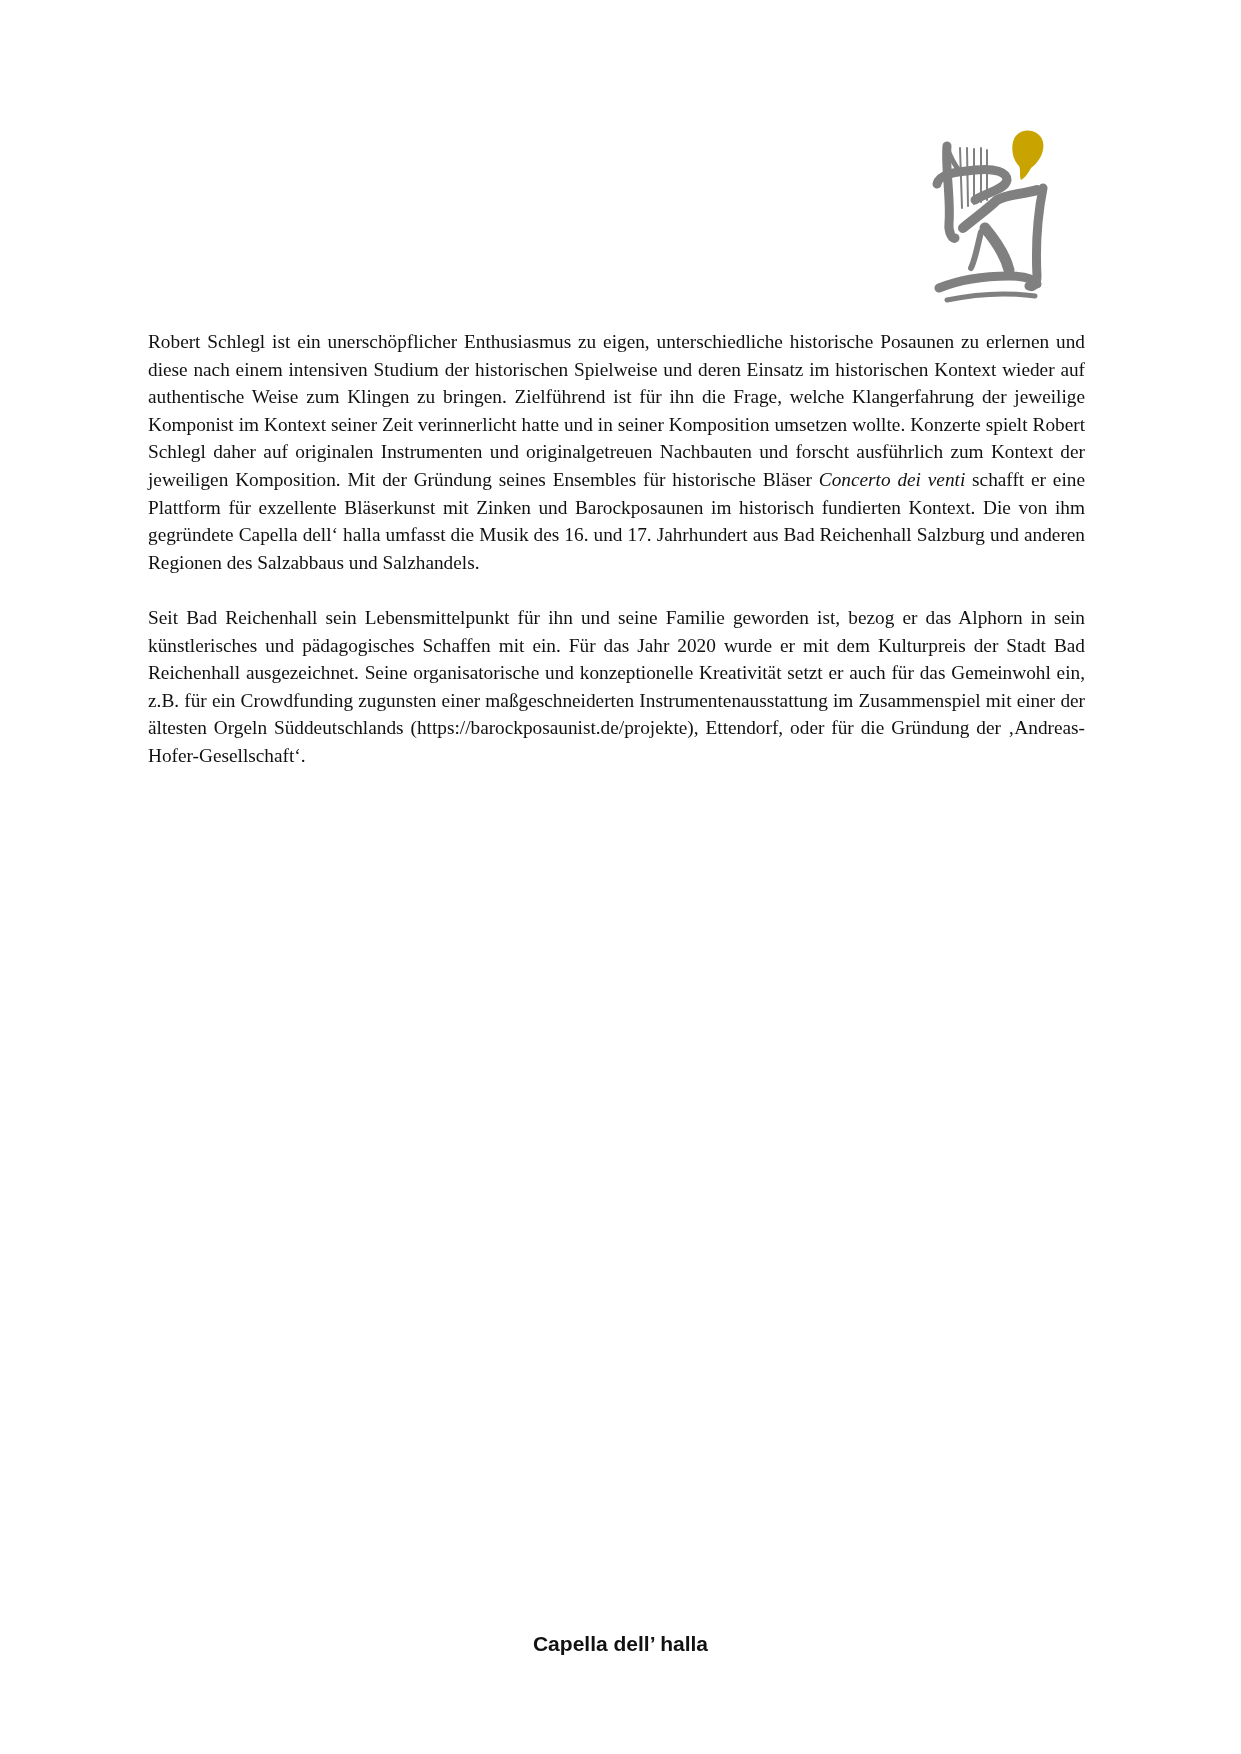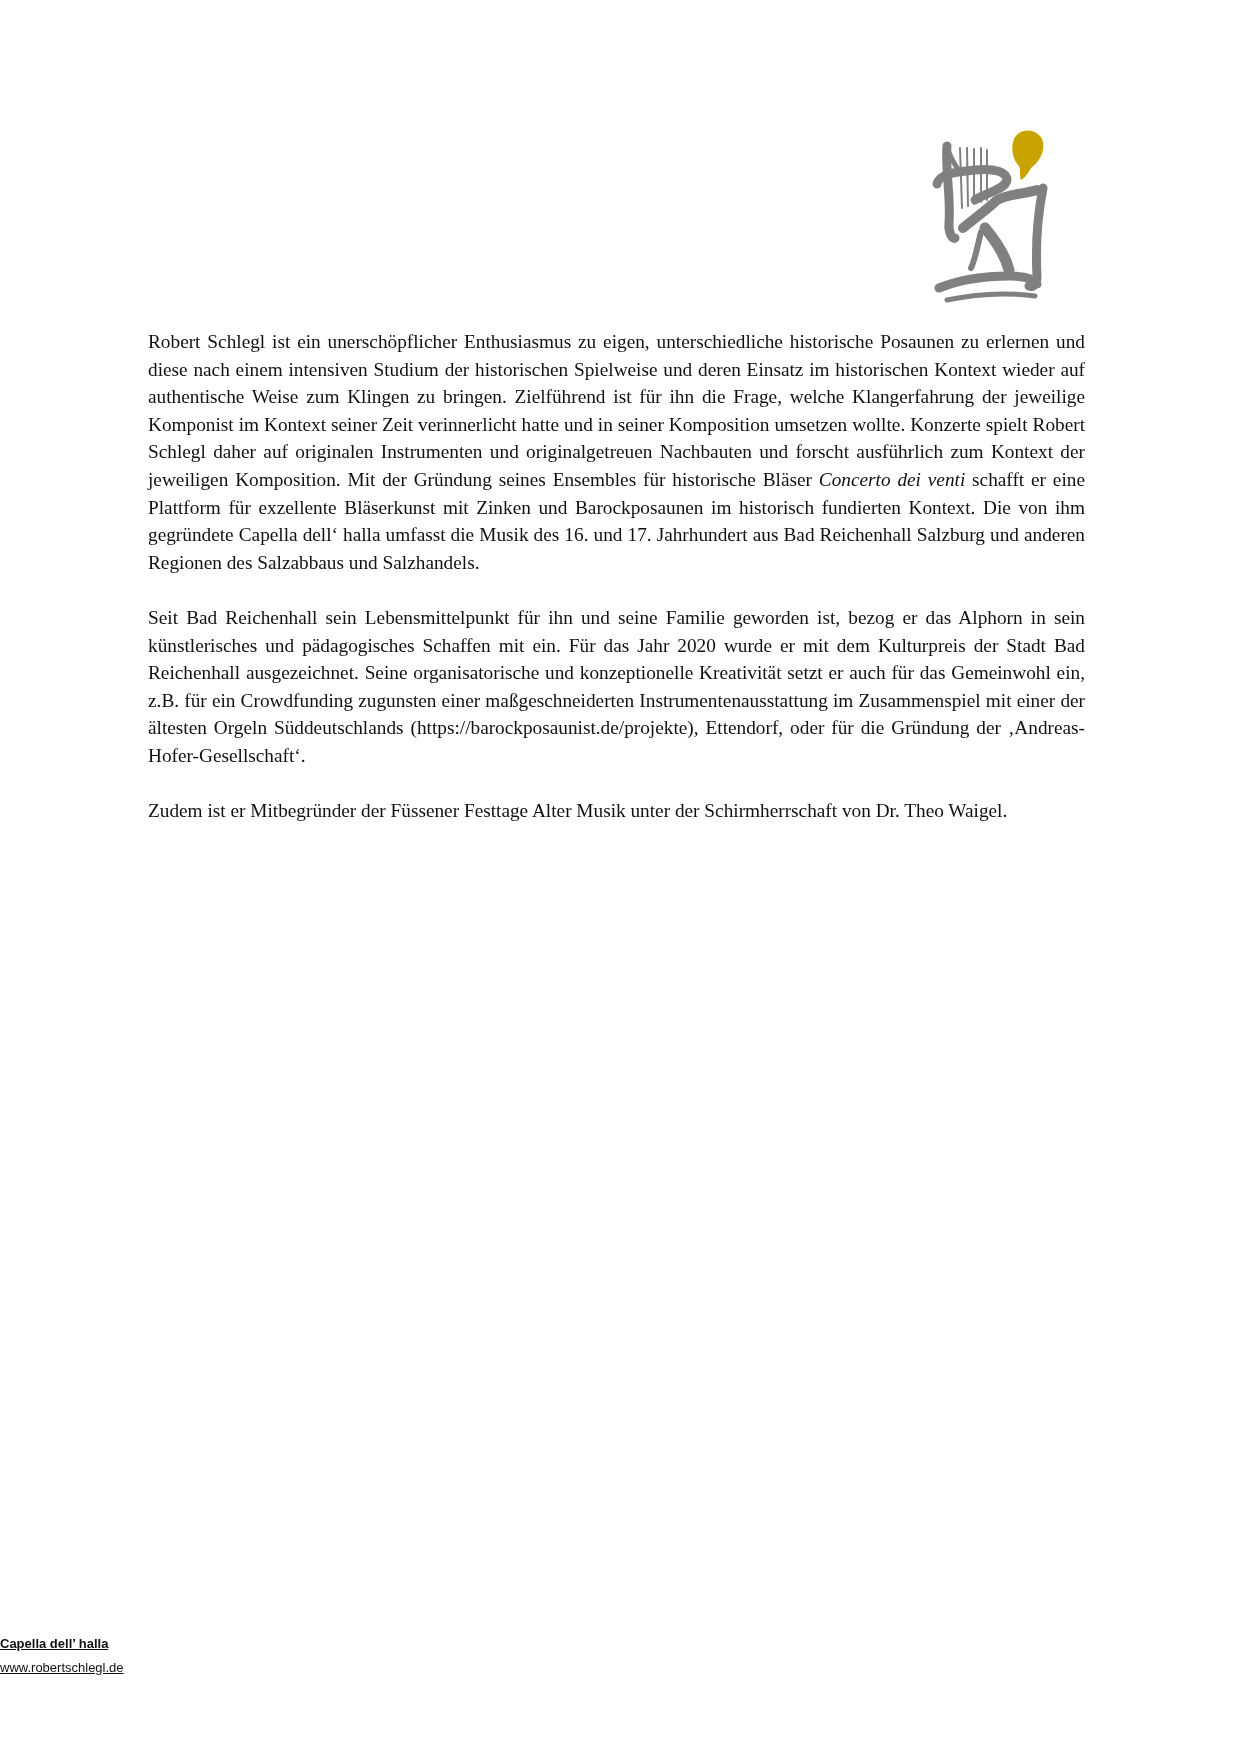--- a/index.html
+++ b/index.html
@@ -3,22 +3,22 @@
 <meta charset="utf-8">
 <style>
   html, body { margin: 0; padding: 0; background: #ffffff; }
   body { width: 1241px; height: 1754px; position: relative; overflow: hidden;
          font-family: "Liberation Sans", "DejaVu Sans", sans-serif; color: #111; }
   .logo { position: absolute; left: 925px; left: 925px; top: 128px; width: 140px; height: 175px; }
   .content { position: absolute; left: 148px; top: 328px; width: 937px;
              font-size: 19.3px; line-height: 27.6px; font-family: Liberation Serif, serif; }
   .para { margin: 0 0 27.6px 0; text-align: justify; text-align-last: left; }
   .para em { font-style: italic; }
-  .footer { position: absolute; left: 0; right: 0; top: 1632px; 
-            font-size: 13px; line-height: 24px; text-decoration: underline; }
+  .footer { position: absolute; left: 0; right: 0; top: 1632px; text-align: center;
+            font-size: 21px; line-height: 24px; }
   .footer .name { font-weight: bold; }
 </style>
 </head>
 <body>
 
 <div class="logo">
   <svg width="140" height="175" viewBox="0 0 140 175" xmlns="http://www.w3.org/2000/svg">
     <g fill="none" stroke="#808080" stroke-linecap="round" stroke-linejoin="round">
 
       <path d="M22 18 C20 40 26 70 24 95 C23 105 28 112 30 110" stroke-width="9"></path>
@@ -44,19 +44,17 @@
       <path d="M22 172 C50 166 80 164 110 168" stroke-width="5"></path>
     </g>
 
     <path d="M96 4 C104 0 116 4 118 14 C120 24 114 34 106 40 C104 44 100 50 96 52 C94 48 96 42 94 38 C88 32 86 22 88 14 C90 8 92 6 96 4 Z" fill="#c9a400"></path>
   </svg>
 </div>
 
 <div class="content">
   <p class="para"><span>Robert Schlegl ist ein unerschöpflicher Enthusiasmus zu eigen, unterschiedliche historische Posaunen zu erlernen und diese nach einem intensiven Studium der historischen Spielweise und deren Einsatz im historischen Kontext wieder auf authentische Weise zum Klingen zu bringen. Zielführend ist für ihn die Frage, welche Klangerfahrung der jeweilige Komponist im Kontext seiner Zeit verinnerlicht hatte und in seiner Komposition umsetzen wollte. Konzerte spielt Robert Schlegl daher auf originalen Instrumenten und originalgetreuen Nachbauten und forscht ausführlich zum Kontext der jeweiligen Komposition. Mit der Gründung seines Ensembles für historische Bläser </span><em>Concerto dei venti</em><span> schafft er eine Plattform für exzellente Bläserkunst mit Zinken und Barockposaunen im historisch fundierten Kontext. Die von ihm gegründete Capella dell‘ halla umfasst die Musik des 16. und 17. Jahrhundert aus Bad Reichenhall Salzburg und anderen Regionen des Salzabbaus und Salzhandels.</span></p>
   <p class="para"><span>Seit Bad Reichenhall sein Lebensmittelpunkt für ihn und seine Familie geworden ist, bezog er das Alphorn in sein künstlerisches und pädagogisches Schaffen mit ein. Für das Jahr 2020 wurde er mit dem Kulturpreis der Stadt Bad Reichenhall ausgezeichnet. Seine organisatorische und konzeptionelle Kreativität setzt er auch für das Gemeinwohl ein, z.B. für ein Crowdfunding zugunsten einer maßgeschneiderten Instrumentenausstattung im Zusammenspiel mit einer der ältesten Orgeln Süddeutschlands (https://barockposaunist.de/projekte), Ettendorf, oder für die Gründung der ‚Andreas-Hofer-Gesellschaft‘.</span></p>
-  <p class="para"><span>Zudem ist er Mitbegründer der Füssener Festtage Alter Musik unter der Schirmherrschaft von Dr. Theo Waigel.</span></p>
 </div>
 
 <div class="footer">
   <div class="name">Capella dell’ halla</div>
-  <div>www.robertschlegl.de</div>
 </div>
 
 </body></html>

